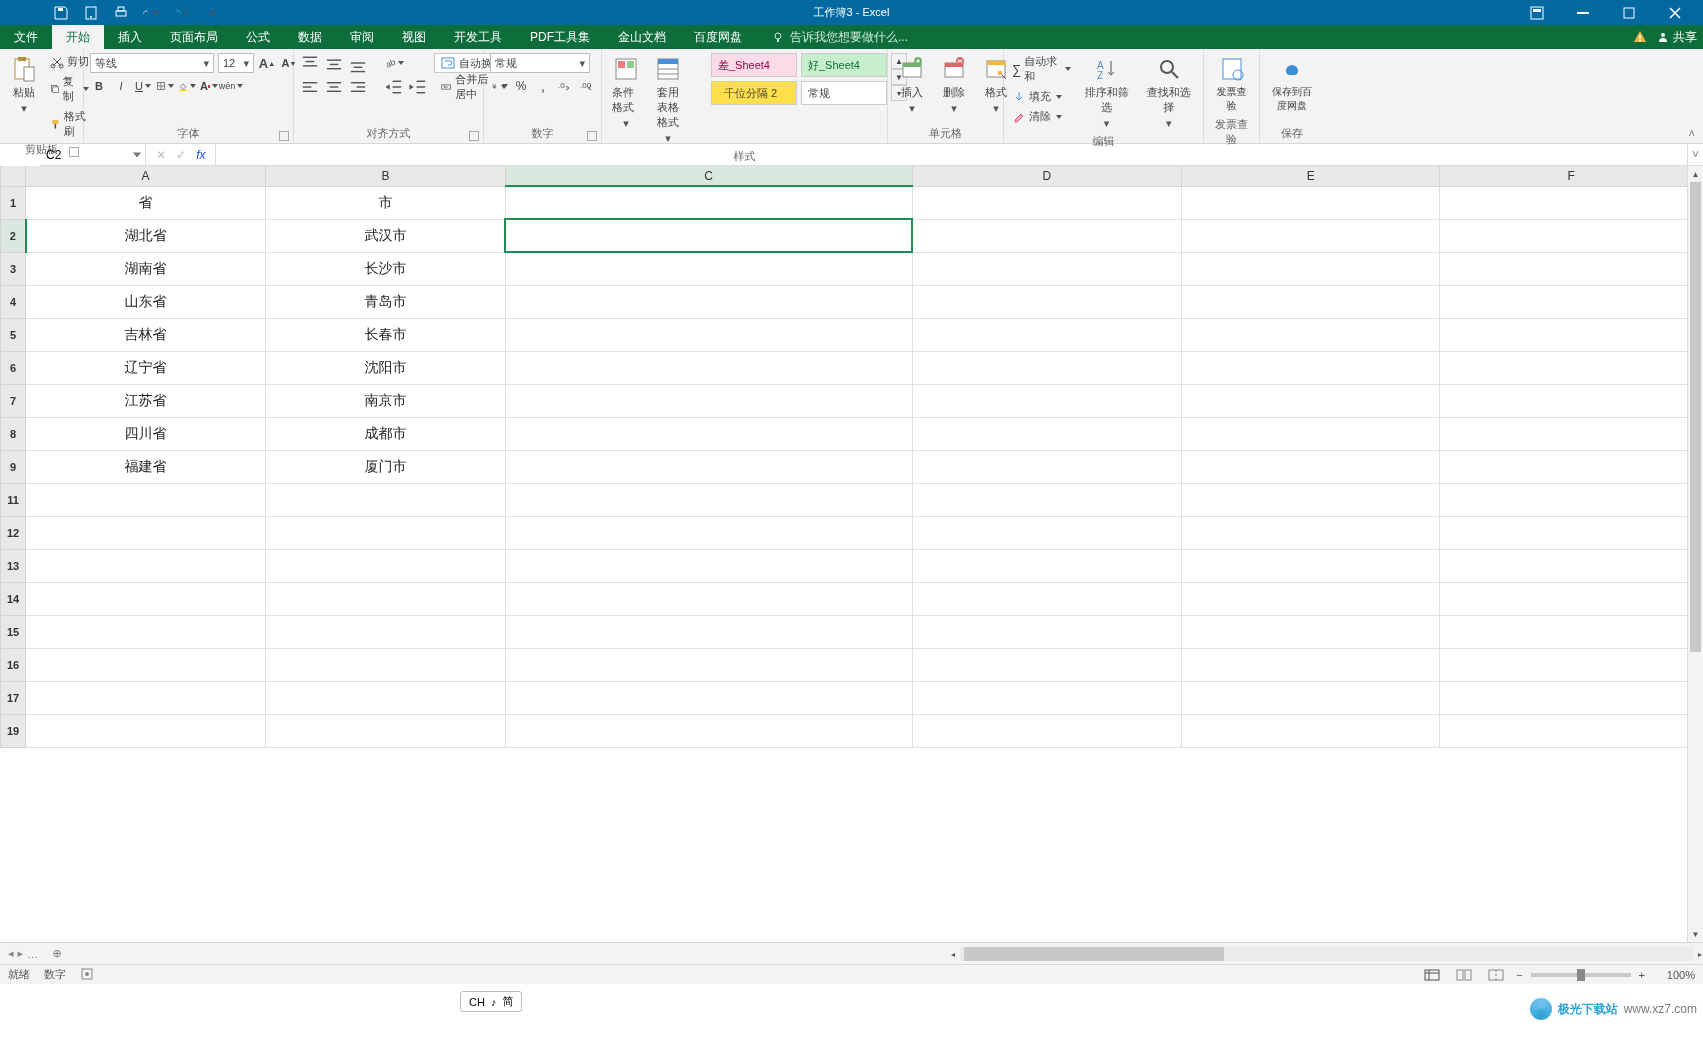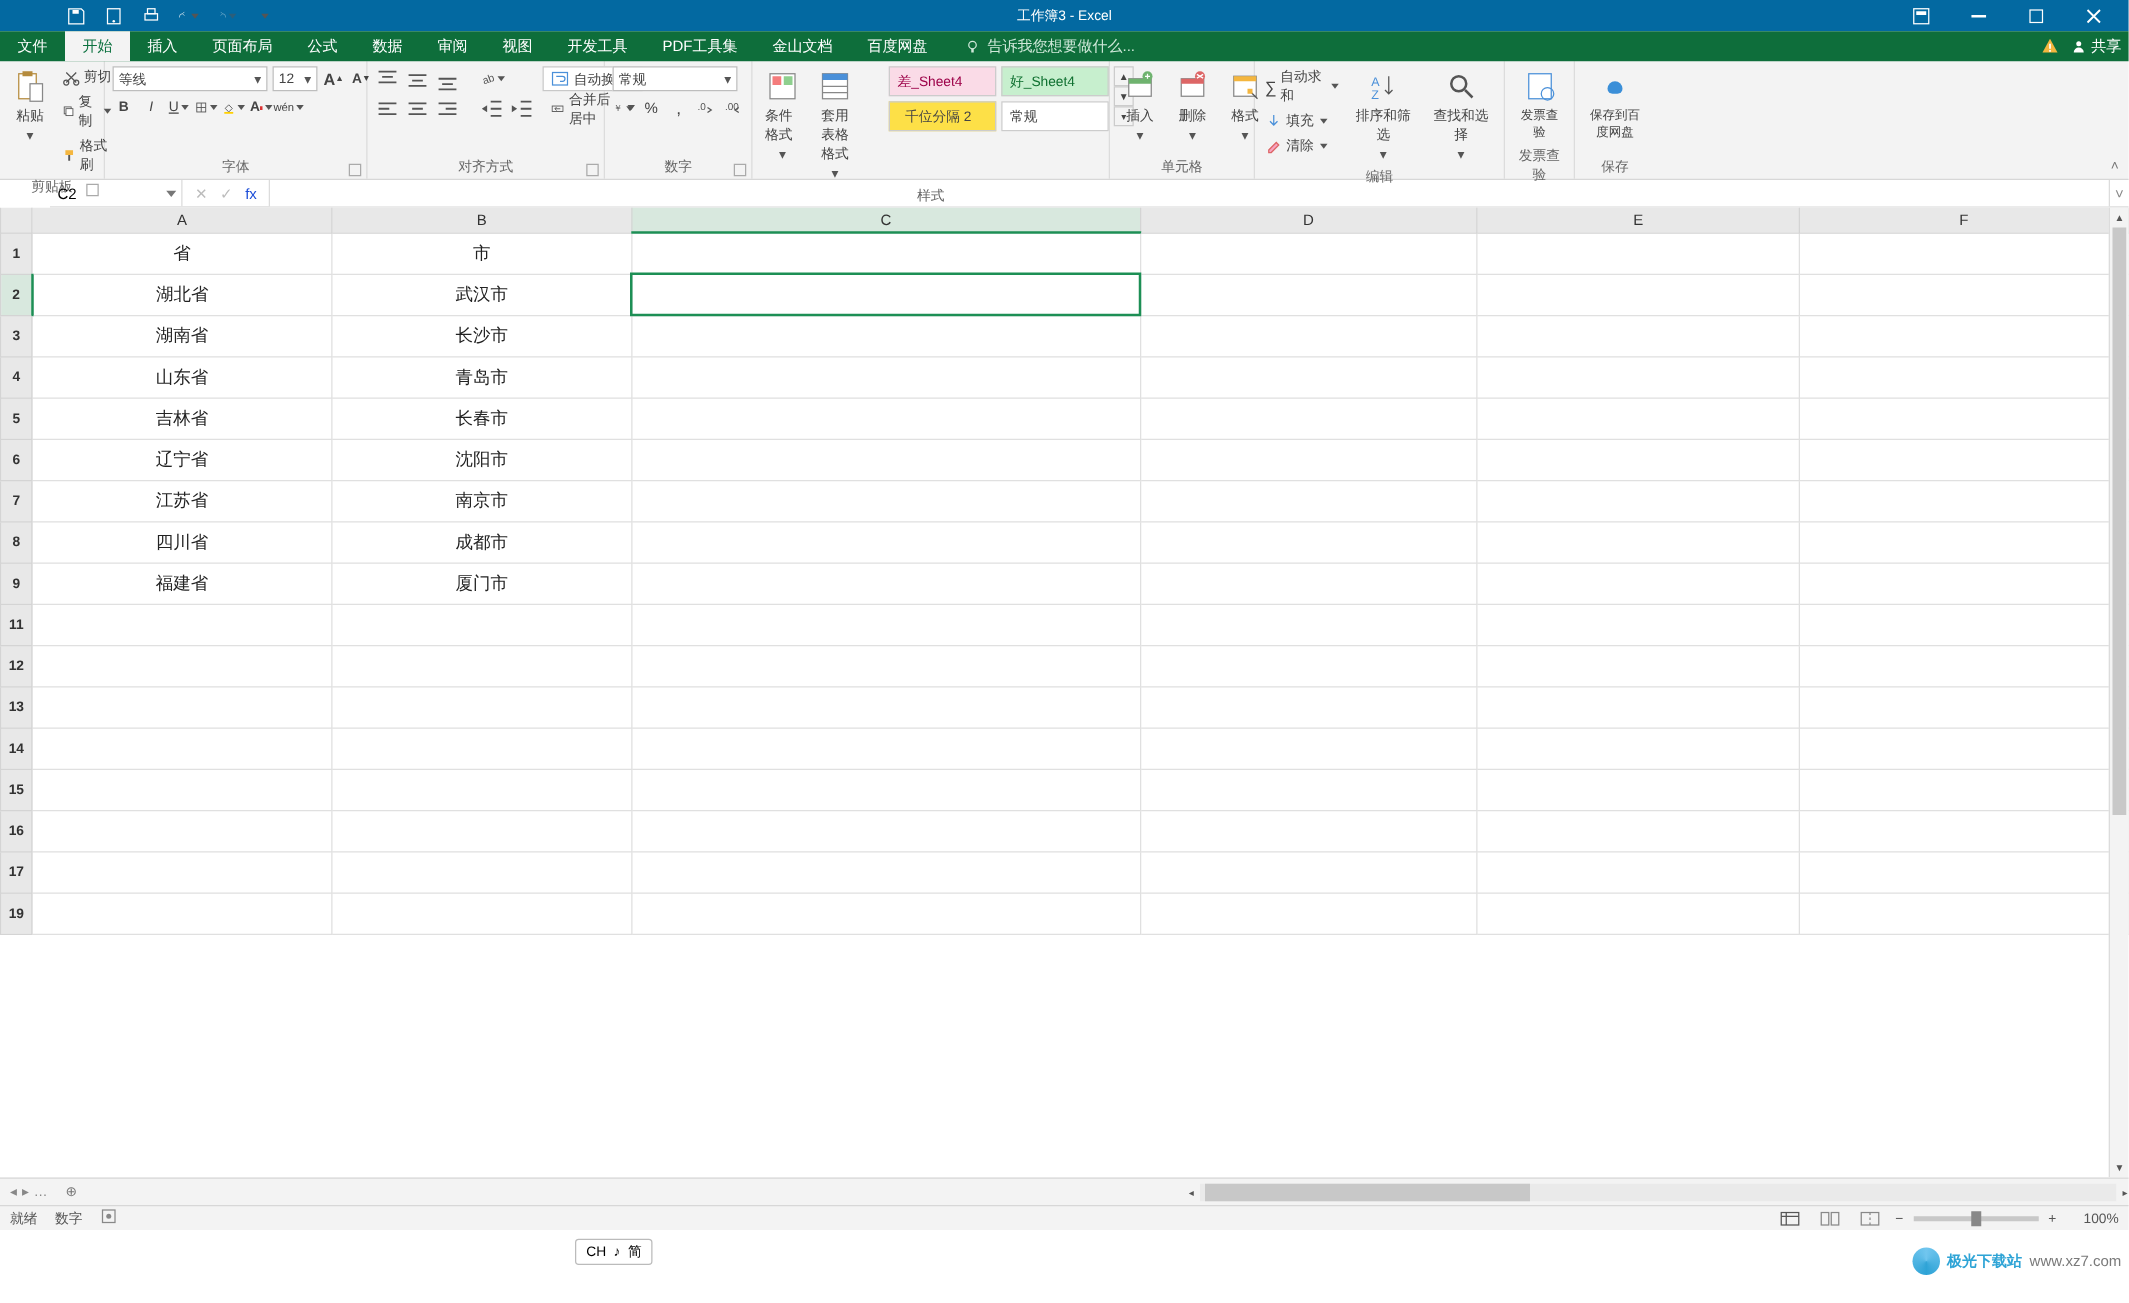--- a/index.html
+++ b/index.html
@@ -575,21 +575,21 @@
 </div>
 
 <div class="fxbar">
   <div class="namebox">
     <span>C2</span>
     <span class="arr"></span>
   </div>
   <div class="fxbtns">
     <span>✕</span>
     <span>✓</span>
-    <span style="color:#1d4ed8">fx</span>
+    <span style="font-style:italic;color:#1d4ed8">fx</span>
   </div>
   <input class="fxinput" value="" style="">
   <div style="width:16px;display:flex;align-items:center;justify-content:center;border-left:1px solid #dcdcdc;color:#888;cursor:pointer">˅</div>
 </div>
 
 <div class="gridwrap">
   <table class="sheet" id="sheet">
       <colgroup>
         <col style="width:22px">
         <col style="width:210px">

